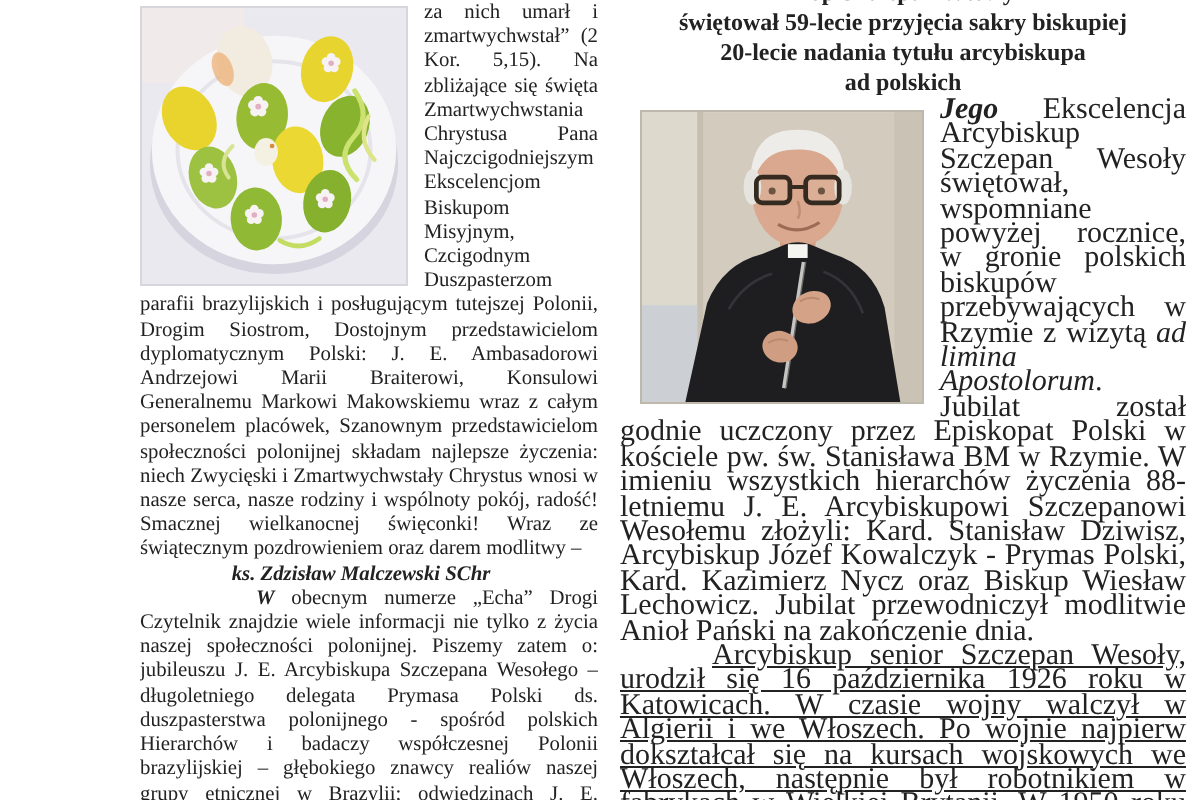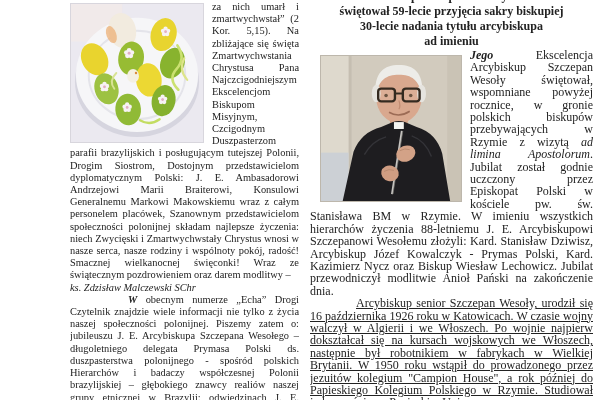--- a/index.html
+++ b/index.html
@@ -8,38 +8,38 @@
     background:var(--page-bg,#ffffff);
     font-family:"Liberation Serif","DejaVu Serif",serif;
     color:var(--text-color,#222222);
   }
   .page{position:relative;width:600px;height:400px;overflow:hidden;background:var(--page-bg,#ffffff);}
   .col{position:absolute;top:0;height:420px;overflow:hidden;}
   .col-left{left:70px;width:229px;}
   .col-right{left:310px;width:283px;}
   p{margin:0;text-align:justify;}
   .col-left p{font-size:10.4px;line-height:12.2px;}
-  .col-right p{font-size:12px;line-height:12.4px;}
+  .col-right p{font-size:15px;line-height:12.4px;}
   .photo{overflow:hidden;}
   .eggs-photo{
     float:left;width:134px;height:140px;
     margin:2px 8px 4px 0;
     border:1px solid var(--photo-border,#d8d6dd);
     box-sizing:border-box;
   }
   .bishop-photo{
     float:left;width:142px;height:147px;
     margin:6px 8px 4px 10px;
     border:1px solid #bdb7ac;
     box-sizing:border-box;
   }
   .intro{padding-top:1px;}
   .signature{
-    font-style:italic;text-align:left;padding-right:8px;
-    font-size:10.4px;line-height:12.6px;
+    font-style:italic;text-align:center;padding-right:8px;
+    font-size:10.4px;line-height:12.6px;font-weight:bold;
   }
   .editorial{text-indent:58px;}
   .article-p2{text-indent:46px;text-decoration:underline;}
   .lead-bi{font-weight:bold;font-style:italic;}
   .it{font-style:italic;}
   .heading{
     margin-top:-11px;text-align:center;font-weight:bold;
     font-size:12px;line-height:15px;
   }
   .heading div{white-space:nowrap;}
@@ -134,22 +134,22 @@
     <p class="signature">ks. Zdzisław Malczewski SChr</p>
     <p class="editorial">
       <span class="lead-bi">W</span><span> obecnym numerze „Echa” Drogi Czytelnik znajdzie wiele informacji nie tylko z życia naszej społeczności polonijnej. Piszemy zatem o: jubileuszu J. E. Arcybiskupa Szczepana Wesołego – długoletniego delegata Prymasa Polski ds. duszpasterstwa polonijnego - spośród polskich Hierarchów i badaczy współczesnej Polonii brazylijskiej – głębokiego znawcy realiów naszej grupy etnicznej w Brazylii; odwiedzinach J. E. Arcybiskupa Józefa Kowalczyka - Prymasa Polski w Brazylii (Murici, Aparecida, Rio de Janeiro), gratulacjach Rady Municypalnej Kuryty-</span>
     </p>
   </div>
 
   <div class="col col-right">
     <div class="heading">
       <div>Abp Szczepan Wesoły</div>
       <div>świętował 59-lecie przyjęcia sakry biskupiej</div>
-      <div>30-lecie nadania tytułu arcybiskupa</div>
-      <div>ad imieniu</div>
+      <div>20-lecie nadania tytułu arcybiskupa</div>
+      <div>ad polskich</div>
     </div>
     <p>
       <span class="photo bishop-photo">
         <svg viewBox="0 0 142 147" width="140" height="145">
           <rect width="142" height="147" fill="#d2cbbe"></rect>
           <rect width="30" height="147" fill="#ded9cd"></rect>
           <rect x="28" width="3" height="147" fill="#c5beb1"></rect>
           <rect y="98" width="28" height="49" fill="#ccd0d5"></rect>
           <rect x="128" width="14" height="147" fill="#cac3b5"></rect>
           <g>

